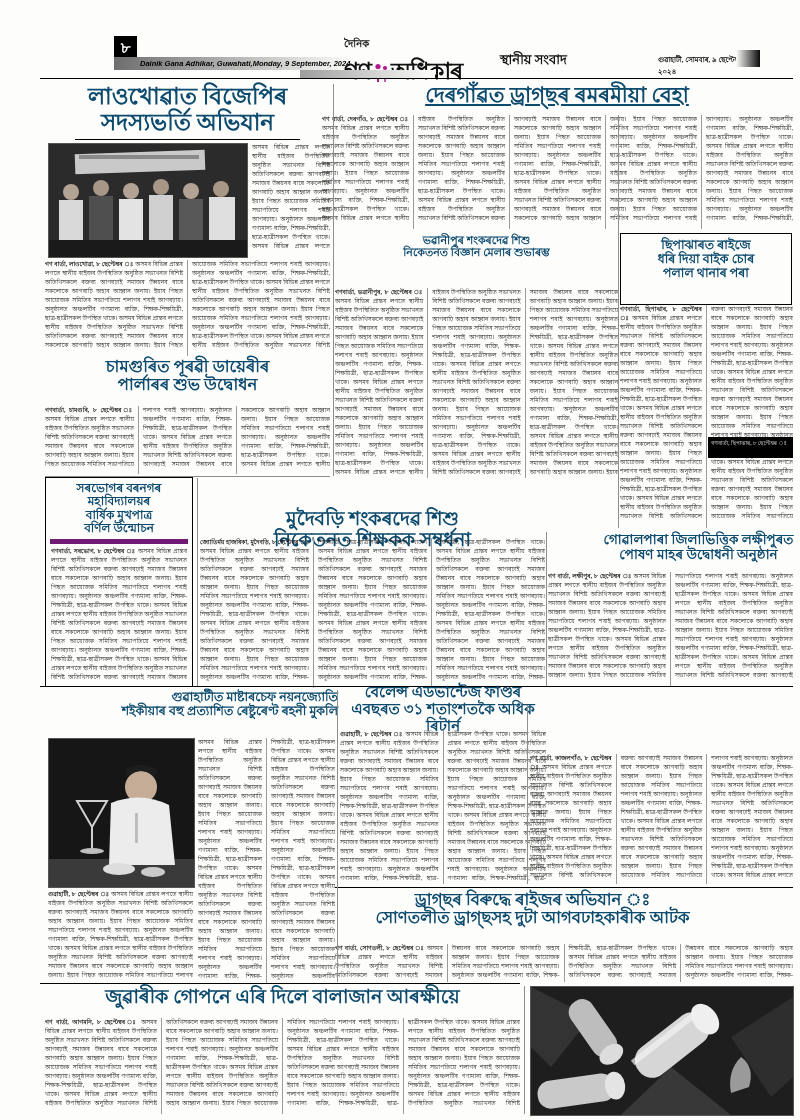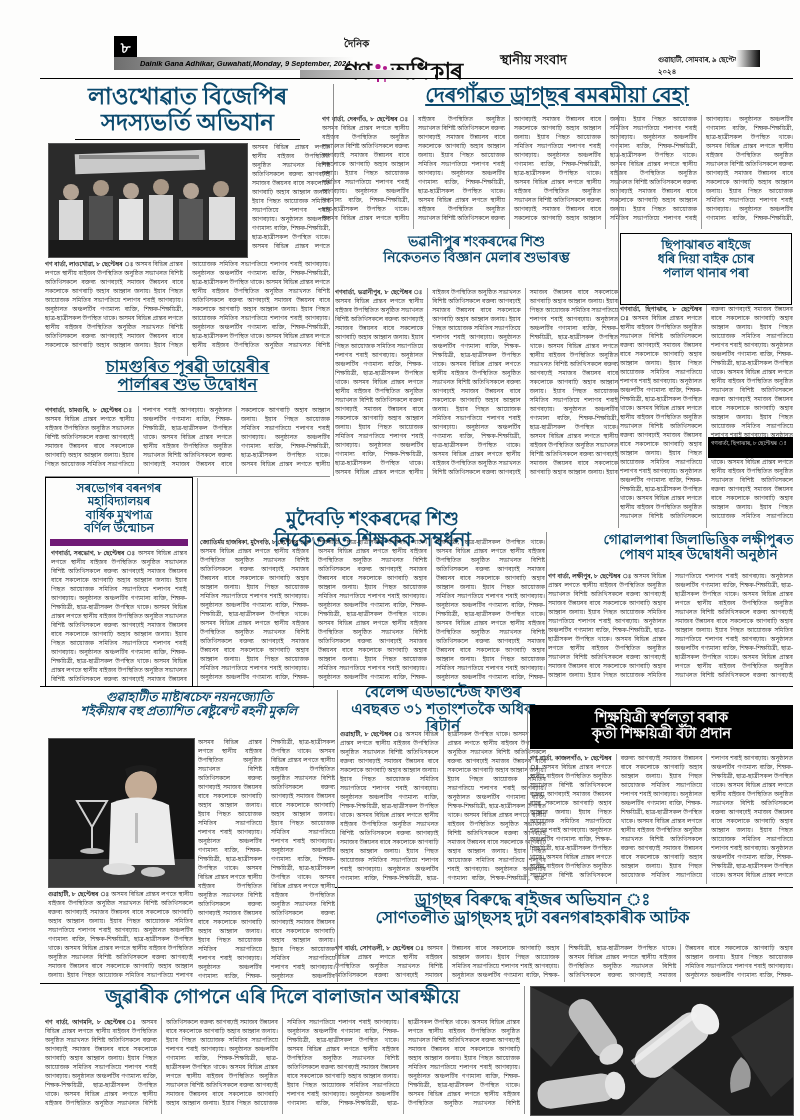--- a/index.html
+++ b/index.html
@@ -2,21 +2,21 @@
 <html><head>
 <meta charset="utf-8">
 <style>
   html,body{margin:0;padding:0;background:#e9e7e3;}
   #page{position:relative;width:800px;height:1120px;background:#fdfdfc;margin:0 auto;overflow:hidden;
         font-family:"Liberation Serif",serif;color:#111;}
   .abs{position:absolute;}
   
   .hl{font-weight:bold;text-align:center;white-space:pre-line;line-height:1.12;color:#0c4a6e;
       font-family:"Liberation Serif",serif;}
-  .hl-it{font-style:italic;}
+  .hl-it{text-align:right;}
   
   .body-txt{font-size:6px;line-height:1.5;text-align:justify;overflow:hidden;color:#222;
             column-gap:9px;column-rule:1px solid #9a9a9a;}
   .dateline{font-weight:bold;}
   .rule{background:#000;}
   .hairline{background:#8f8f8f;}
   
   .grad-l{background:linear-gradient(to right,#6e6e6e,#fdfdfc);}
   .grad-c{background:linear-gradient(to right,#9e9e9e,#fdfdfc);}
   .grad-r{background:linear-gradient(to right,#fdfdfc,#0a0a0a);}
@@ -96,36 +96,36 @@
 
   <div class="abs boxed hl" style="left:620px;top:233px;width:170px;height:66px;font-size:12.5px;padding-top:4px;">ছিপাঝাৰত ৰাইজে
 ধৰি দিয়া বাইক চোৰ
 পলাল থানাৰ পৰা</div>
   <div class="abs body-txt" style="left:620px;top:305px;width:173px;height:223px;column-count:2;">
     <b class="dateline">গণবাৰ্তা, ছিপাঝাৰ, ৮ ছেপ্টেম্বৰ ঃ</b>
     <span>অসমৰ বিভিন্ন প্ৰান্তৰ লগতে স্থানীয় ৰাইজৰ উপস্থিতিত অনুষ্ঠিত সভাখনত বিশিষ্ট অতিথিসকলে বক্তব্য আগবঢ়াই সমাজৰ উন্নয়নৰ বাবে সকলোকে আগবাঢ়ি অহাৰ আহ্বান জনায়। ইয়াৰ পিছত আয়োজক সমিতিৰ সভাপতিয়ে শলাগৰ শৰাই আগবঢ়ায়। অনুষ্ঠানত অঞ্চলটিৰ গণ্যমান্য ব্যক্তি, শিক্ষক-শিক্ষয়িত্ৰী, ছাত্ৰ-ছাত্ৰীসকল উপস্থিত থাকে। অসমৰ বিভিন্ন প্ৰান্তৰ লগতে স্থানীয় ৰাইজৰ উপস্থিতিত অনুষ্ঠিত সভাখনত বিশিষ্ট অতিথিসকলে বক্তব্য আগবঢ়াই সমাজৰ উন্নয়নৰ বাবে সকলোকে আগবাঢ়ি অহাৰ আহ্বান জনায়। ইয়াৰ পিছত আয়োজক সমিতিৰ সভাপতিয়ে শলাগৰ শৰাই আগবঢ়ায়। অনুষ্ঠানত অঞ্চলটিৰ গণ্যমান্য ব্যক্তি, শিক্ষক-শিক্ষয়িত্ৰী, ছাত্ৰ-ছাত্ৰীসকল উপস্থিত থাকে। অসমৰ বিভিন্ন প্ৰান্তৰ লগতে স্থানীয় ৰাইজৰ উপস্থিতিত অনুষ্ঠিত সভাখনত বিশিষ্ট অতিথিসকলে বক্তব্য আগবঢ়াই সমাজৰ উন্নয়নৰ বাবে সকলোকে আগবাঢ়ি অহাৰ আহ্বান জনায়। ইয়াৰ পিছত আয়োজক সমিতিৰ সভাপতিয়ে শলাগৰ শৰাই আগবঢ়ায়। অনুষ্ঠানত অঞ্চলটিৰ গণ্যমান্য ব্যক্তি, শিক্ষক-শিক্ষয়িত্ৰী, ছাত্ৰ-ছাত্ৰীসকল উপস্থিত থাকে। অসমৰ বিভিন্ন প্ৰান্তৰ লগতে স্থানীয় ৰাইজৰ উপস্থিতিত অনুষ্ঠিত সভাখনত বিশিষ্ট অতিথিসকলে বক্তব্য আগবঢ়াই সমাজৰ উন্নয়নৰ বাবে সকলোকে আগবাঢ়ি অহাৰ আহ্বান জনায়। ইয়াৰ পিছত আয়োজক সমিতিৰ সভাপতিয়ে শলাগৰ শৰাই আগবঢ়ায়। অনুষ্ঠানত অঞ্চলটিৰ গণ্যমান্য ব্যক্তি, শিক্ষক-শিক্ষয়িত্ৰী, ছাত্ৰ-ছাত্ৰীসকল উপস্থিত থাকে। অসমৰ বিভিন্ন প্ৰান্তৰ লগতে স্থানীয় ৰাইজৰ উপস্থিতিত অনুষ্ঠিত সভাখনত বিশিষ্ট অতিথিসকলে বক্তব্য আগবঢ়াই সমাজৰ উন্নয়নৰ বাবে সকলোকে আগবাঢ়ি অহাৰ আহ্বান জনায়। ইয়াৰ পিছত আয়োজক সমিতিৰ সভাপতিয়ে শলাগৰ শৰাই আগবঢ়ায়। অনুষ্ঠানত অঞ্চলটিৰ গণ্যমান্য ব্যক্তি, শিক্ষক-শিক্ষয়িত্ৰী, ছাত্ৰ-ছাত্ৰীসকল উপস্থিত থাকে। অসমৰ বিভিন্ন প্ৰান্তৰ লগতে স্থানীয় ৰাইজৰ উপস্থিতিত অনুষ্ঠিত সভাখনত বিশিষ্ট অতিথিসকলে বক্তব্য আগবঢ়াই সমাজৰ উন্নয়নৰ বাবে সকলোকে আগবাঢ়ি অহাৰ আহ্বান জনায়। ইয়াৰ পিছত আয়োজক সমিতিৰ সভাপতিয়ে শলাগৰ শৰাই আগবঢ়ায়। অনুষ্ঠানত অঞ্চলটিৰ গণ্যমান্য ব্যক্তি, শিক্ষক-শিক্ষয়িত্ৰী, ছাত্ৰ-ছাত্ৰীসকল উপস্থিত থাকে। অসমৰ বিভিন্ন প্ৰান্তৰ লগতে স্থানীয় ৰাইজৰ উপস্থিতিত অনুষ্ঠিত সভাখনত বিশিষ্ট অতিথিসকলে বক্তব্য আগবঢ়াই সমাজৰ উন্নয়নৰ বাবে সকলোকে আগবাঢ়ি অহাৰ আহ্বান জনায়। ইয়াৰ পিছত আয়োজক সমিতিৰ সভাপতিয়ে শলাগৰ শৰাই আগবঢ়ায়। অনুষ্ঠানত অঞ্চলটিৰ গণ্যমান্য ব্যক্তি, শিক্ষক-শিক্ষয়িত্ৰী, ছাত্ৰ-ছাত্ৰীসকল উপস্থিত থাকে।</span>
   </div>
   <div class="abs invstrip" style="left:708px;top:437px;width:85px;height:21px;box-sizing:border-box;"><span>গণবাৰ্তা, ছিপাঝাৰ, ৮ ছেপ্টেম্বৰ ঃ</span></div>
 
-  <div class="abs hl" style="left:335px;top:234px;width:283px;font-size:14px;">ভৱানীপুৰ শংকৰদেৱ শিশু
+  <div class="abs hl" style="left:335px;top:234px;width:283px;font-size:11px;">ভৱানীপুৰ শংকৰদেৱ শিশু
 নিকেতনত বিজ্ঞান মেলাৰ শুভাৰম্ভ</div>
   <div class="abs body-txt" style="left:335px;top:288px;width:283px;height:190px;column-count:3;">
     <b class="dateline">গণবাৰ্তা, ভৱানীপুৰ, ৮ ছেপ্টেম্বৰ ঃ</b>
     <span>অসমৰ বিভিন্ন প্ৰান্তৰ লগতে স্থানীয় ৰাইজৰ উপস্থিতিত অনুষ্ঠিত সভাখনত বিশিষ্ট অতিথিসকলে বক্তব্য আগবঢ়াই সমাজৰ উন্নয়নৰ বাবে সকলোকে আগবাঢ়ি অহাৰ আহ্বান জনায়। ইয়াৰ পিছত আয়োজক সমিতিৰ সভাপতিয়ে শলাগৰ শৰাই আগবঢ়ায়। অনুষ্ঠানত অঞ্চলটিৰ গণ্যমান্য ব্যক্তি, শিক্ষক-শিক্ষয়িত্ৰী, ছাত্ৰ-ছাত্ৰীসকল উপস্থিত থাকে। অসমৰ বিভিন্ন প্ৰান্তৰ লগতে স্থানীয় ৰাইজৰ উপস্থিতিত অনুষ্ঠিত সভাখনত বিশিষ্ট অতিথিসকলে বক্তব্য আগবঢ়াই সমাজৰ উন্নয়নৰ বাবে সকলোকে আগবাঢ়ি অহাৰ আহ্বান জনায়। ইয়াৰ পিছত আয়োজক সমিতিৰ সভাপতিয়ে শলাগৰ শৰাই আগবঢ়ায়। অনুষ্ঠানত অঞ্চলটিৰ গণ্যমান্য ব্যক্তি, শিক্ষক-শিক্ষয়িত্ৰী, ছাত্ৰ-ছাত্ৰীসকল উপস্থিত থাকে। অসমৰ বিভিন্ন প্ৰান্তৰ লগতে স্থানীয় ৰাইজৰ উপস্থিতিত অনুষ্ঠিত সভাখনত বিশিষ্ট অতিথিসকলে বক্তব্য আগবঢ়াই সমাজৰ উন্নয়নৰ বাবে সকলোকে আগবাঢ়ি অহাৰ আহ্বান জনায়। ইয়াৰ পিছত আয়োজক সমিতিৰ সভাপতিয়ে শলাগৰ শৰাই আগবঢ়ায়। অনুষ্ঠানত অঞ্চলটিৰ গণ্যমান্য ব্যক্তি, শিক্ষক-শিক্ষয়িত্ৰী, ছাত্ৰ-ছাত্ৰীসকল উপস্থিত থাকে। অসমৰ বিভিন্ন প্ৰান্তৰ লগতে স্থানীয় ৰাইজৰ উপস্থিতিত অনুষ্ঠিত সভাখনত বিশিষ্ট অতিথিসকলে বক্তব্য আগবঢ়াই সমাজৰ উন্নয়নৰ বাবে সকলোকে আগবাঢ়ি অহাৰ আহ্বান জনায়। ইয়াৰ পিছত আয়োজক সমিতিৰ সভাপতিয়ে শলাগৰ শৰাই আগবঢ়ায়। অনুষ্ঠানত অঞ্চলটিৰ গণ্যমান্য ব্যক্তি, শিক্ষক-শিক্ষয়িত্ৰী, ছাত্ৰ-ছাত্ৰীসকল উপস্থিত থাকে। অসমৰ বিভিন্ন প্ৰান্তৰ লগতে স্থানীয় ৰাইজৰ উপস্থিতিত অনুষ্ঠিত সভাখনত বিশিষ্ট অতিথিসকলে বক্তব্য আগবঢ়াই সমাজৰ উন্নয়নৰ বাবে সকলোকে আগবাঢ়ি অহাৰ আহ্বান জনায়। ইয়াৰ পিছত আয়োজক সমিতিৰ সভাপতিয়ে শলাগৰ শৰাই আগবঢ়ায়। অনুষ্ঠানত অঞ্চলটিৰ গণ্যমান্য ব্যক্তি, শিক্ষক-শিক্ষয়িত্ৰী, ছাত্ৰ-ছাত্ৰীসকল উপস্থিত থাকে। অসমৰ বিভিন্ন প্ৰান্তৰ লগতে স্থানীয় ৰাইজৰ উপস্থিতিত অনুষ্ঠিত সভাখনত বিশিষ্ট অতিথিসকলে বক্তব্য আগবঢ়াই সমাজৰ উন্নয়নৰ বাবে সকলোকে আগবাঢ়ি অহাৰ আহ্বান জনায়। ইয়াৰ পিছত আয়োজক সমিতিৰ সভাপতিয়ে শলাগৰ শৰাই আগবঢ়ায়। অনুষ্ঠানত অঞ্চলটিৰ গণ্যমান্য ব্যক্তি, শিক্ষক-শিক্ষয়িত্ৰী, ছাত্ৰ-ছাত্ৰীসকল উপস্থিত থাকে। অসমৰ বিভিন্ন প্ৰান্তৰ লগতে স্থানীয় ৰাইজৰ উপস্থিতিত অনুষ্ঠিত সভাখনত বিশিষ্ট অতিথিসকলে বক্তব্য আগবঢ়াই সমাজৰ উন্নয়নৰ বাবে সকলোকে আগবাঢ়ি অহাৰ আহ্বান জনায়। ইয়াৰ পিছত আয়োজক সমিতিৰ সভাপতিয়ে শলাগৰ শৰাই আগবঢ়ায়। অনুষ্ঠানত অঞ্চলটিৰ গণ্যমান্য ব্যক্তি, শিক্ষক-শিক্ষয়িত্ৰী, ছাত্ৰ-ছাত্ৰীসকল উপস্থিত থাকে।</span>
   </div>
 
-  <div class="abs hl" style="left:45px;top:358px;width:285px;font-size:16.5px;text-decoration:underline;">চামগুৰিত পূৰৱী ডায়েৰীৰ
+  <div class="abs hl" style="left:45px;top:358px;width:285px;font-size:16.5px;">চামগুৰিত পূৰৱী ডায়েৰীৰ
 পাৰ্লাৰৰ শুভ উদ্বোধন</div>
   <div class="abs body-txt" style="left:45px;top:406px;width:285px;height:68px;column-count:3;">
     <b class="dateline">গণবাৰ্তা, চামগুৰি, ৮ ছেপ্টেম্বৰ ঃ</b>
     <span>অসমৰ বিভিন্ন প্ৰান্তৰ লগতে স্থানীয় ৰাইজৰ উপস্থিতিত অনুষ্ঠিত সভাখনত বিশিষ্ট অতিথিসকলে বক্তব্য আগবঢ়াই সমাজৰ উন্নয়নৰ বাবে সকলোকে আগবাঢ়ি অহাৰ আহ্বান জনায়। ইয়াৰ পিছত আয়োজক সমিতিৰ সভাপতিয়ে শলাগৰ শৰাই আগবঢ়ায়। অনুষ্ঠানত অঞ্চলটিৰ গণ্যমান্য ব্যক্তি, শিক্ষক-শিক্ষয়িত্ৰী, ছাত্ৰ-ছাত্ৰীসকল উপস্থিত থাকে। অসমৰ বিভিন্ন প্ৰান্তৰ লগতে স্থানীয় ৰাইজৰ উপস্থিতিত অনুষ্ঠিত সভাখনত বিশিষ্ট অতিথিসকলে বক্তব্য আগবঢ়াই সমাজৰ উন্নয়নৰ বাবে সকলোকে আগবাঢ়ি অহাৰ আহ্বান জনায়। ইয়াৰ পিছত আয়োজক সমিতিৰ সভাপতিয়ে শলাগৰ শৰাই আগবঢ়ায়। অনুষ্ঠানত অঞ্চলটিৰ গণ্যমান্য ব্যক্তি, শিক্ষক-শিক্ষয়িত্ৰী, ছাত্ৰ-ছাত্ৰীসকল উপস্থিত থাকে। অসমৰ বিভিন্ন প্ৰান্তৰ লগতে স্থানীয় ৰাইজৰ উপস্থিতিত অনুষ্ঠিত সভাখনত বিশিষ্ট অতিথিসকলে বক্তব্য আগবঢ়াই সমাজৰ উন্নয়নৰ বাবে সকলোকে আগবাঢ়ি অহাৰ আহ্বান জনায়। ইয়াৰ পিছত আয়োজক সমিতিৰ সভাপতিয়ে শলাগৰ শৰাই আগবঢ়ায়। অনুষ্ঠানত অঞ্চলটিৰ গণ্যমান্য ব্যক্তি, শিক্ষক-শিক্ষয়িত্ৰী, ছাত্ৰ-ছাত্ৰীসকল উপস্থিত থাকে। অসমৰ বিভিন্ন প্ৰান্তৰ লগতে স্থানীয় ৰাইজৰ উপস্থিতিত অনুষ্ঠিত সভাখনত বিশিষ্ট অতিথিসকলে বক্তব্য আগবঢ়াই সমাজৰ উন্নয়নৰ বাবে সকলোকে আগবাঢ়ি অহাৰ আহ্বান জনায়। ইয়াৰ পিছত আয়োজক সমিতিৰ সভাপতিয়ে শলাগৰ শৰাই আগবঢ়ায়। অনুষ্ঠানত অঞ্চলটিৰ গণ্যমান্য ব্যক্তি, শিক্ষক-শিক্ষয়িত্ৰী, ছাত্ৰ-ছাত্ৰীসকল উপস্থিত থাকে। অসমৰ বিভিন্ন প্ৰান্তৰ লগতে স্থানীয় ৰাইজৰ উপস্থিতিত অনুষ্ঠিত সভাখনত বিশিষ্ট অতিথিসকলে বক্তব্য আগবঢ়াই সমাজৰ উন্নয়নৰ বাবে সকলোকে আগবাঢ়ি অহাৰ আহ্বান জনায়। ইয়াৰ পিছত আয়োজক সমিতিৰ সভাপতিয়ে শলাগৰ শৰাই আগবঢ়ায়। অনুষ্ঠানত অঞ্চলটিৰ গণ্যমান্য ব্যক্তি, শিক্ষক-শিক্ষয়িত্ৰী, ছাত্ৰ-ছাত্ৰীসকল উপস্থিত থাকে। অসমৰ বিভিন্ন প্ৰান্তৰ লগতে স্থানীয় ৰাইজৰ উপস্থিতিত অনুষ্ঠিত সভাখনত বিশিষ্ট অতিথিসকলে বক্তব্য আগবঢ়াই সমাজৰ উন্নয়নৰ বাবে সকলোকে আগবাঢ়ি অহাৰ আহ্বান জনায়। ইয়াৰ পিছত আয়োজক সমিতিৰ সভাপতিয়ে শলাগৰ শৰাই আগবঢ়ায়। অনুষ্ঠানত অঞ্চলটিৰ গণ্যমান্য ব্যক্তি, শিক্ষক-শিক্ষয়িত্ৰী, ছাত্ৰ-ছাত্ৰীসকল উপস্থিত থাকে। অসমৰ বিভিন্ন প্ৰান্তৰ লগতে স্থানীয় ৰাইজৰ উপস্থিতিত অনুষ্ঠিত সভাখনত বিশিষ্ট অতিথিসকলে বক্তব্য আগবঢ়াই সমাজৰ উন্নয়নৰ বাবে সকলোকে আগবাঢ়ি অহাৰ আহ্বান জনায়। ইয়াৰ পিছত আয়োজক সমিতিৰ সভাপতিয়ে শলাগৰ শৰাই আগবঢ়ায়। অনুষ্ঠানত অঞ্চলটিৰ গণ্যমান্য ব্যক্তি, শিক্ষক-শিক্ষয়িত্ৰী, ছাত্ৰ-ছাত্ৰীসকল উপস্থিত থাকে।</span>
   </div>
 
   <div class="abs boxed" style="left:45px;top:477px;width:148px;height:210px;box-sizing:border-box;">
-    <div class="hl" style="font-size:12px;padding:4px 2px 3px;border-bottom:7px solid #701a75;margin:0 4px;">সৰভোগৰ বৰনগৰ
+    <div class="hl" style="font-size:12px;padding:4px 2px 3px;border-bottom:5px solid #701a75;margin:0 4px;">সৰভোগৰ বৰনগৰ
 মহাবিদ্যালয়ৰ
 বাৰ্ষিক মুখপাত্ৰ
 বৰ্ণিল উন্মোচন</div>
     <div class="body-txt" style="height:138px;column-count:1;margin:3px 5px 0;">
       <b class="dateline">গণবাৰ্তা, সৰভোগ, ৮ ছেপ্টেম্বৰ ঃ</b>
       <span>অসমৰ বিভিন্ন প্ৰান্তৰ লগতে স্থানীয় ৰাইজৰ উপস্থিতিত অনুষ্ঠিত সভাখনত বিশিষ্ট অতিথিসকলে বক্তব্য আগবঢ়াই সমাজৰ উন্নয়নৰ বাবে সকলোকে আগবাঢ়ি অহাৰ আহ্বান জনায়। ইয়াৰ পিছত আয়োজক সমিতিৰ সভাপতিয়ে শলাগৰ শৰাই আগবঢ়ায়। অনুষ্ঠানত অঞ্চলটিৰ গণ্যমান্য ব্যক্তি, শিক্ষক-শিক্ষয়িত্ৰী, ছাত্ৰ-ছাত্ৰীসকল উপস্থিত থাকে। অসমৰ বিভিন্ন প্ৰান্তৰ লগতে স্থানীয় ৰাইজৰ উপস্থিতিত অনুষ্ঠিত সভাখনত বিশিষ্ট অতিথিসকলে বক্তব্য আগবঢ়াই সমাজৰ উন্নয়নৰ বাবে সকলোকে আগবাঢ়ি অহাৰ আহ্বান জনায়। ইয়াৰ পিছত আয়োজক সমিতিৰ সভাপতিয়ে শলাগৰ শৰাই আগবঢ়ায়। অনুষ্ঠানত অঞ্চলটিৰ গণ্যমান্য ব্যক্তি, শিক্ষক-শিক্ষয়িত্ৰী, ছাত্ৰ-ছাত্ৰীসকল উপস্থিত থাকে। অসমৰ বিভিন্ন প্ৰান্তৰ লগতে স্থানীয় ৰাইজৰ উপস্থিতিত অনুষ্ঠিত সভাখনত বিশিষ্ট অতিথিসকলে বক্তব্য আগবঢ়াই সমাজৰ উন্নয়নৰ বাবে সকলোকে আগবাঢ়ি অহাৰ আহ্বান জনায়। ইয়াৰ পিছত আয়োজক সমিতিৰ সভাপতিয়ে শলাগৰ শৰাই আগবঢ়ায়। অনুষ্ঠানত অঞ্চলটিৰ গণ্যমান্য ব্যক্তি, শিক্ষক-শিক্ষয়িত্ৰী, ছাত্ৰ-ছাত্ৰীসকল উপস্থিত থাকে। অসমৰ বিভিন্ন প্ৰান্তৰ লগতে স্থানীয় ৰাইজৰ উপস্থিতিত অনুষ্ঠিত সভাখনত বিশিষ্ট অতিথিসকলে বক্তব্য আগবঢ়াই সমাজৰ উন্নয়নৰ বাবে সকলোকে আগবাঢ়ি অহাৰ আহ্বান জনায়। ইয়াৰ পিছত আয়োজক সমিতিৰ সভাপতিয়ে শলাগৰ শৰাই আগবঢ়ায়। অনুষ্ঠানত অঞ্চলটিৰ গণ্যমান্য ব্যক্তি, শিক্ষক-শিক্ষয়িত্ৰী, ছাত্ৰ-ছাত্ৰীসকল উপস্থিত থাকে। অসমৰ বিভিন্ন প্ৰান্তৰ লগতে স্থানীয় ৰাইজৰ উপস্থিতিত অনুষ্ঠিত সভাখনত বিশিষ্ট অতিথিসকলে বক্তব্য আগবঢ়াই সমাজৰ উন্নয়নৰ বাবে সকলোকে আগবাঢ়ি অহাৰ আহ্বান জনায়। ইয়াৰ পিছত আয়োজক সমিতিৰ সভাপতিয়ে শলাগৰ শৰাই আগবঢ়ায়। অনুষ্ঠানত অঞ্চলটিৰ গণ্যমান্য ব্যক্তি, শিক্ষক-শিক্ষয়িত্ৰী, ছাত্ৰ-ছাত্ৰীসকল উপস্থিত থাকে। অসমৰ বিভিন্ন প্ৰান্তৰ লগতে স্থানীয় ৰাইজৰ উপস্থিতিত অনুষ্ঠিত সভাখনত বিশিষ্ট অতিথিসকলে বক্তব্য আগবঢ়াই সমাজৰ উন্নয়নৰ বাবে সকলোকে আগবাঢ়ি অহাৰ আহ্বান জনায়। ইয়াৰ পিছত আয়োজক সমিতিৰ সভাপতিয়ে শলাগৰ শৰাই আগবঢ়ায়। অনুষ্ঠানত অঞ্চলটিৰ গণ্যমান্য ব্যক্তি, শিক্ষক-শিক্ষয়িত্ৰী, ছাত্ৰ-ছাত্ৰীসকল উপস্থিত থাকে। অসমৰ বিভিন্ন প্ৰান্তৰ লগতে স্থানীয় ৰাইজৰ উপস্থিতিত অনুষ্ঠিত সভাখনত বিশিষ্ট অতিথিসকলে বক্তব্য আগবঢ়াই সমাজৰ উন্নয়নৰ বাবে সকলোকে আগবাঢ়ি অহাৰ আহ্বান জনায়। ইয়াৰ পিছত আয়োজক সমিতিৰ সভাপতিয়ে শলাগৰ শৰাই আগবঢ়ায়। অনুষ্ঠানত অঞ্চলটিৰ গণ্যমান্য ব্যক্তি, শিক্ষক-শিক্ষয়িত্ৰী, ছাত্ৰ-ছাত্ৰীসকল উপস্থিত থাকে।</span>
     </div>
   </div>
 
   <div class="abs hl" style="left:200px;top:480px;width:345px;font-size:19px;margin-top:28px;">মুদৈবড়ি শংকৰদেৱ শিশু
@@ -169,30 +169,28 @@
     <span>অসমৰ বিভিন্ন প্ৰান্তৰ লগতে স্থানীয় ৰাইজৰ উপস্থিতিত অনুষ্ঠিত সভাখনত বিশিষ্ট অতিথিসকলে বক্তব্য আগবঢ়াই সমাজৰ উন্নয়নৰ বাবে সকলোকে আগবাঢ়ি অহাৰ আহ্বান জনায়। ইয়াৰ পিছত আয়োজক সমিতিৰ সভাপতিয়ে শলাগৰ শৰাই আগবঢ়ায়। অনুষ্ঠানত অঞ্চলটিৰ গণ্যমান্য ব্যক্তি, শিক্ষক-শিক্ষয়িত্ৰী, ছাত্ৰ-ছাত্ৰীসকল উপস্থিত থাকে। অসমৰ বিভিন্ন প্ৰান্তৰ লগতে স্থানীয় ৰাইজৰ উপস্থিতিত অনুষ্ঠিত সভাখনত বিশিষ্ট অতিথিসকলে বক্তব্য আগবঢ়াই সমাজৰ উন্নয়নৰ বাবে সকলোকে আগবাঢ়ি অহাৰ আহ্বান জনায়। ইয়াৰ পিছত আয়োজক সমিতিৰ সভাপতিয়ে শলাগৰ শৰাই আগবঢ়ায়। অনুষ্ঠানত অঞ্চলটিৰ গণ্যমান্য ব্যক্তি, শিক্ষক-শিক্ষয়িত্ৰী, ছাত্ৰ-ছাত্ৰীসকল উপস্থিত থাকে। অসমৰ বিভিন্ন প্ৰান্তৰ লগতে স্থানীয় ৰাইজৰ উপস্থিতিত অনুষ্ঠিত সভাখনত বিশিষ্ট অতিথিসকলে বক্তব্য আগবঢ়াই সমাজৰ উন্নয়নৰ বাবে সকলোকে আগবাঢ়ি অহাৰ আহ্বান জনায়। ইয়াৰ পিছত আয়োজক সমিতিৰ সভাপতিয়ে শলাগৰ শৰাই আগবঢ়ায়। অনুষ্ঠানত অঞ্চলটিৰ গণ্যমান্য ব্যক্তি, শিক্ষক-শিক্ষয়িত্ৰী, ছাত্ৰ-ছাত্ৰীসকল উপস্থিত থাকে। অসমৰ বিভিন্ন প্ৰান্তৰ লগতে স্থানীয় ৰাইজৰ উপস্থিতিত অনুষ্ঠিত সভাখনত বিশিষ্ট অতিথিসকলে বক্তব্য আগবঢ়াই সমাজৰ উন্নয়নৰ বাবে সকলোকে আগবাঢ়ি অহাৰ আহ্বান জনায়। ইয়াৰ পিছত আয়োজক সমিতিৰ সভাপতিয়ে শলাগৰ শৰাই আগবঢ়ায়। অনুষ্ঠানত অঞ্চলটিৰ গণ্যমান্য ব্যক্তি, শিক্ষক-শিক্ষয়িত্ৰী, ছাত্ৰ-ছাত্ৰীসকল উপস্থিত থাকে। অসমৰ বিভিন্ন প্ৰান্তৰ লগতে স্থানীয় ৰাইজৰ উপস্থিতিত অনুষ্ঠিত সভাখনত বিশিষ্ট অতিথিসকলে বক্তব্য আগবঢ়াই সমাজৰ উন্নয়নৰ বাবে সকলোকে আগবাঢ়ি অহাৰ আহ্বান জনায়। ইয়াৰ পিছত আয়োজক সমিতিৰ সভাপতিয়ে শলাগৰ শৰাই আগবঢ়ায়। অনুষ্ঠানত অঞ্চলটিৰ গণ্যমান্য ব্যক্তি, শিক্ষক-শিক্ষয়িত্ৰী, ছাত্ৰ-ছাত্ৰীসকল উপস্থিত থাকে। অসমৰ বিভিন্ন প্ৰান্তৰ লগতে স্থানীয় ৰাইজৰ উপস্থিতিত অনুষ্ঠিত সভাখনত বিশিষ্ট অতিথিসকলে বক্তব্য আগবঢ়াই সমাজৰ উন্নয়নৰ বাবে সকলোকে আগবাঢ়ি অহাৰ আহ্বান জনায়। ইয়াৰ পিছত আয়োজক সমিতিৰ সভাপতিয়ে শলাগৰ শৰাই আগবঢ়ায়। অনুষ্ঠানত অঞ্চলটিৰ গণ্যমান্য ব্যক্তি, শিক্ষক-শিক্ষয়িত্ৰী, ছাত্ৰ-ছাত্ৰীসকল উপস্থিত থাকে। অসমৰ বিভিন্ন প্ৰান্তৰ লগতে স্থানীয় ৰাইজৰ উপস্থিতিত অনুষ্ঠিত সভাখনত বিশিষ্ট অতিথিসকলে বক্তব্য আগবঢ়াই সমাজৰ উন্নয়নৰ বাবে সকলোকে আগবাঢ়ি অহাৰ আহ্বান জনায়। ইয়াৰ পিছত আয়োজক সমিতিৰ সভাপতিয়ে শলাগৰ শৰাই আগবঢ়ায়। অনুষ্ঠানত অঞ্চলটিৰ গণ্যমান্য ব্যক্তি, শিক্ষক-শিক্ষয়িত্ৰী, ছাত্ৰ-ছাত্ৰীসকল উপস্থিত থাকে।</span>
   </div>
 
   <div class="abs hl" style="left:340px;top:684px;width:206px;font-size:15px;">বেলেন্স এডভান্টেজ ফাণ্ডৰ
 এবছৰত ৩১ শতাংশতকৈ অধিক ৰিটাৰ্ন</div>
   <div class="abs body-txt" style="left:340px;top:730px;width:206px;height:154px;column-count:2;">
     <b class="dateline">গুৱাহাটী, ৮ ছেপ্টেম্বৰ ঃ</b>
     <span>অসমৰ বিভিন্ন প্ৰান্তৰ লগতে স্থানীয় ৰাইজৰ উপস্থিতিত অনুষ্ঠিত সভাখনত বিশিষ্ট অতিথিসকলে বক্তব্য আগবঢ়াই সমাজৰ উন্নয়নৰ বাবে সকলোকে আগবাঢ়ি অহাৰ আহ্বান জনায়। ইয়াৰ পিছত আয়োজক সমিতিৰ সভাপতিয়ে শলাগৰ শৰাই আগবঢ়ায়। অনুষ্ঠানত অঞ্চলটিৰ গণ্যমান্য ব্যক্তি, শিক্ষক-শিক্ষয়িত্ৰী, ছাত্ৰ-ছাত্ৰীসকল উপস্থিত থাকে। অসমৰ বিভিন্ন প্ৰান্তৰ লগতে স্থানীয় ৰাইজৰ উপস্থিতিত অনুষ্ঠিত সভাখনত বিশিষ্ট অতিথিসকলে বক্তব্য আগবঢ়াই সমাজৰ উন্নয়নৰ বাবে সকলোকে আগবাঢ়ি অহাৰ আহ্বান জনায়। ইয়াৰ পিছত আয়োজক সমিতিৰ সভাপতিয়ে শলাগৰ শৰাই আগবঢ়ায়। অনুষ্ঠানত অঞ্চলটিৰ গণ্যমান্য ব্যক্তি, শিক্ষক-শিক্ষয়িত্ৰী, ছাত্ৰ-ছাত্ৰীসকল উপস্থিত থাকে। অসমৰ বিভিন্ন প্ৰান্তৰ লগতে স্থানীয় ৰাইজৰ উপস্থিতিত অনুষ্ঠিত সভাখনত বিশিষ্ট অতিথিসকলে বক্তব্য আগবঢ়াই সমাজৰ উন্নয়নৰ বাবে সকলোকে আগবাঢ়ি অহাৰ আহ্বান জনায়। ইয়াৰ পিছত আয়োজক সমিতিৰ সভাপতিয়ে শলাগৰ শৰাই আগবঢ়ায়। অনুষ্ঠানত অঞ্চলটিৰ গণ্যমান্য ব্যক্তি, শিক্ষক-শিক্ষয়িত্ৰী, ছাত্ৰ-ছাত্ৰীসকল উপস্থিত থাকে। অসমৰ বিভিন্ন প্ৰান্তৰ লগতে স্থানীয় ৰাইজৰ উপস্থিতিত অনুষ্ঠিত সভাখনত বিশিষ্ট অতিথিসকলে বক্তব্য আগবঢ়াই সমাজৰ উন্নয়নৰ বাবে সকলোকে আগবাঢ়ি অহাৰ আহ্বান জনায়। ইয়াৰ পিছত আয়োজক সমিতিৰ সভাপতিয়ে শলাগৰ শৰাই আগবঢ়ায়। অনুষ্ঠানত অঞ্চলটিৰ গণ্যমান্য ব্যক্তি, শিক্ষক-শিক্ষয়িত্ৰী, ছাত্ৰ-ছাত্ৰীসকল উপস্থিত থাকে। অসমৰ বিভিন্ন প্ৰান্তৰ লগতে স্থানীয় ৰাইজৰ উপস্থিতিত অনুষ্ঠিত সভাখনত বিশিষ্ট অতিথিসকলে বক্তব্য আগবঢ়াই সমাজৰ উন্নয়নৰ বাবে সকলোকে আগবাঢ়ি অহাৰ আহ্বান জনায়। ইয়াৰ পিছত আয়োজক সমিতিৰ সভাপতিয়ে শলাগৰ শৰাই আগবঢ়ায়। অনুষ্ঠানত অঞ্চলটিৰ গণ্যমান্য ব্যক্তি, শিক্ষক-শিক্ষয়িত্ৰী, ছাত্ৰ-ছাত্ৰীসকল উপস্থিত থাকে। অসমৰ বিভিন্ন প্ৰান্তৰ লগতে স্থানীয় ৰাইজৰ উপস্থিতিত অনুষ্ঠিত সভাখনত বিশিষ্ট অতিথিসকলে বক্তব্য আগবঢ়াই সমাজৰ উন্নয়নৰ বাবে সকলোকে আগবাঢ়ি অহাৰ আহ্বান জনায়। ইয়াৰ পিছত আয়োজক সমিতিৰ সভাপতিয়ে শলাগৰ শৰাই আগবঢ়ায়। অনুষ্ঠানত অঞ্চলটিৰ গণ্যমান্য ব্যক্তি, শিক্ষক-শিক্ষয়িত্ৰী, ছাত্ৰ-ছাত্ৰীসকল উপস্থিত থাকে। অসমৰ বিভিন্ন প্ৰান্তৰ লগতে স্থানীয় ৰাইজৰ উপস্থিতিত অনুষ্ঠিত সভাখনত বিশিষ্ট অতিথিসকলে বক্তব্য আগবঢ়াই সমাজৰ উন্নয়নৰ বাবে সকলোকে আগবাঢ়ি অহাৰ আহ্বান জনায়। ইয়াৰ পিছত আয়োজক সমিতিৰ সভাপতিয়ে শলাগৰ শৰাই আগবঢ়ায়। অনুষ্ঠানত অঞ্চলটিৰ গণ্যমান্য ব্যক্তি, শিক্ষক-শিক্ষয়িত্ৰী, ছাত্ৰ-ছাত্ৰীসকল উপস্থিত থাকে।</span>
   </div>
 
-  <div class="abs invbox hl" style="left:530px;top:705px;width:263px;height:44px;font-size:14.5px;padding-top:4px;box-sizing:border-box;">শিক্ষয়িত্ৰী স্বৰ্ণলতা বৰাক
-কৃতী শিক্ষয়িত্ৰী বঁটা প্ৰদান</div>
   <div class="abs body-txt" style="left:530px;top:754px;width:263px;height:130px;column-count:3;">
     <b class="dateline">গণ বাৰ্তা, কাজলগাঁও, ৮ ছেপ্টেম্বৰ ঃ</b>
     <span>অসমৰ বিভিন্ন প্ৰান্তৰ লগতে স্থানীয় ৰাইজৰ উপস্থিতিত অনুষ্ঠিত সভাখনত বিশিষ্ট অতিথিসকলে বক্তব্য আগবঢ়াই সমাজৰ উন্নয়নৰ বাবে সকলোকে আগবাঢ়ি অহাৰ আহ্বান জনায়। ইয়াৰ পিছত আয়োজক সমিতিৰ সভাপতিয়ে শলাগৰ শৰাই আগবঢ়ায়। অনুষ্ঠানত অঞ্চলটিৰ গণ্যমান্য ব্যক্তি, শিক্ষক-শিক্ষয়িত্ৰী, ছাত্ৰ-ছাত্ৰীসকল উপস্থিত থাকে। অসমৰ বিভিন্ন প্ৰান্তৰ লগতে স্থানীয় ৰাইজৰ উপস্থিতিত অনুষ্ঠিত সভাখনত বিশিষ্ট অতিথিসকলে বক্তব্য আগবঢ়াই সমাজৰ উন্নয়নৰ বাবে সকলোকে আগবাঢ়ি অহাৰ আহ্বান জনায়। ইয়াৰ পিছত আয়োজক সমিতিৰ সভাপতিয়ে শলাগৰ শৰাই আগবঢ়ায়। অনুষ্ঠানত অঞ্চলটিৰ গণ্যমান্য ব্যক্তি, শিক্ষক-শিক্ষয়িত্ৰী, ছাত্ৰ-ছাত্ৰীসকল উপস্থিত থাকে। অসমৰ বিভিন্ন প্ৰান্তৰ লগতে স্থানীয় ৰাইজৰ উপস্থিতিত অনুষ্ঠিত সভাখনত বিশিষ্ট অতিথিসকলে বক্তব্য আগবঢ়াই সমাজৰ উন্নয়নৰ বাবে সকলোকে আগবাঢ়ি অহাৰ আহ্বান জনায়। ইয়াৰ পিছত আয়োজক সমিতিৰ সভাপতিয়ে শলাগৰ শৰাই আগবঢ়ায়। অনুষ্ঠানত অঞ্চলটিৰ গণ্যমান্য ব্যক্তি, শিক্ষক-শিক্ষয়িত্ৰী, ছাত্ৰ-ছাত্ৰীসকল উপস্থিত থাকে। অসমৰ বিভিন্ন প্ৰান্তৰ লগতে স্থানীয় ৰাইজৰ উপস্থিতিত অনুষ্ঠিত সভাখনত বিশিষ্ট অতিথিসকলে বক্তব্য আগবঢ়াই সমাজৰ উন্নয়নৰ বাবে সকলোকে আগবাঢ়ি অহাৰ আহ্বান জনায়। ইয়াৰ পিছত আয়োজক সমিতিৰ সভাপতিয়ে শলাগৰ শৰাই আগবঢ়ায়। অনুষ্ঠানত অঞ্চলটিৰ গণ্যমান্য ব্যক্তি, শিক্ষক-শিক্ষয়িত্ৰী, ছাত্ৰ-ছাত্ৰীসকল উপস্থিত থাকে। অসমৰ বিভিন্ন প্ৰান্তৰ লগতে স্থানীয় ৰাইজৰ উপস্থিতিত অনুষ্ঠিত সভাখনত বিশিষ্ট অতিথিসকলে বক্তব্য আগবঢ়াই সমাজৰ উন্নয়নৰ বাবে সকলোকে আগবাঢ়ি অহাৰ আহ্বান জনায়। ইয়াৰ পিছত আয়োজক সমিতিৰ সভাপতিয়ে শলাগৰ শৰাই আগবঢ়ায়। অনুষ্ঠানত অঞ্চলটিৰ গণ্যমান্য ব্যক্তি, শিক্ষক-শিক্ষয়িত্ৰী, ছাত্ৰ-ছাত্ৰীসকল উপস্থিত থাকে। অসমৰ বিভিন্ন প্ৰান্তৰ লগতে স্থানীয় ৰাইজৰ উপস্থিতিত অনুষ্ঠিত সভাখনত বিশিষ্ট অতিথিসকলে বক্তব্য আগবঢ়াই সমাজৰ উন্নয়নৰ বাবে সকলোকে আগবাঢ়ি অহাৰ আহ্বান জনায়। ইয়াৰ পিছত আয়োজক সমিতিৰ সভাপতিয়ে শলাগৰ শৰাই আগবঢ়ায়। অনুষ্ঠানত অঞ্চলটিৰ গণ্যমান্য ব্যক্তি, শিক্ষক-শিক্ষয়িত্ৰী, ছাত্ৰ-ছাত্ৰীসকল উপস্থিত থাকে। অসমৰ বিভিন্ন প্ৰান্তৰ লগতে স্থানীয় ৰাইজৰ উপস্থিতিত অনুষ্ঠিত সভাখনত বিশিষ্ট অতিথিসকলে বক্তব্য আগবঢ়াই সমাজৰ উন্নয়নৰ বাবে সকলোকে আগবাঢ়ি অহাৰ আহ্বান জনায়। ইয়াৰ পিছত আয়োজক সমিতিৰ সভাপতিয়ে শলাগৰ শৰাই আগবঢ়ায়। অনুষ্ঠানত অঞ্চলটিৰ গণ্যমান্য ব্যক্তি, শিক্ষক-শিক্ষয়িত্ৰী, ছাত্ৰ-ছাত্ৰীসকল উপস্থিত থাকে।</span>
   </div>
 
   <div class="abs rule" style="left:335px;top:887px;width:458px;height:1px;"></div>
   <div class="abs hl" style="left:335px;top:891px;width:395px;font-size:16.5px;">ড্ৰাগ্ছৰ বিৰুদ্ধে ৰাইজৰ অভিযান ঃ
-সোণতলীত ড্ৰাগ্ছসহ দুটা বৰনগৰাহকাৰীক আটক</div>
+সোণতলীত ড্ৰাগ্ছসহ দুটা আগবঢাহকাৰীক আটক</div>
   <div class="abs body-txt" style="left:335px;top:944px;width:458px;height:38px;column-count:4;">
     <b class="dateline">গণ বাৰ্তা, সোণতলী, ৮ ছেপ্টেম্বৰ ঃ</b>
     <span>অসমৰ বিভিন্ন প্ৰান্তৰ লগতে স্থানীয় ৰাইজৰ উপস্থিতিত অনুষ্ঠিত সভাখনত বিশিষ্ট অতিথিসকলে বক্তব্য আগবঢ়াই সমাজৰ উন্নয়নৰ বাবে সকলোকে আগবাঢ়ি অহাৰ আহ্বান জনায়। ইয়াৰ পিছত আয়োজক সমিতিৰ সভাপতিয়ে শলাগৰ শৰাই আগবঢ়ায়। অনুষ্ঠানত অঞ্চলটিৰ গণ্যমান্য ব্যক্তি, শিক্ষক-শিক্ষয়িত্ৰী, ছাত্ৰ-ছাত্ৰীসকল উপস্থিত থাকে। অসমৰ বিভিন্ন প্ৰান্তৰ লগতে স্থানীয় ৰাইজৰ উপস্থিতিত অনুষ্ঠিত সভাখনত বিশিষ্ট অতিথিসকলে বক্তব্য আগবঢ়াই সমাজৰ উন্নয়নৰ বাবে সকলোকে আগবাঢ়ি অহাৰ আহ্বান জনায়। ইয়াৰ পিছত আয়োজক সমিতিৰ সভাপতিয়ে শলাগৰ শৰাই আগবঢ়ায়। অনুষ্ঠানত অঞ্চলটিৰ গণ্যমান্য ব্যক্তি, শিক্ষক-শিক্ষয়িত্ৰী, ছাত্ৰ-ছাত্ৰীসকল উপস্থিত থাকে। অসমৰ বিভিন্ন প্ৰান্তৰ লগতে স্থানীয় ৰাইজৰ উপস্থিতিত অনুষ্ঠিত সভাখনত বিশিষ্ট অতিথিসকলে বক্তব্য আগবঢ়াই সমাজৰ উন্নয়নৰ বাবে সকলোকে আগবাঢ়ি অহাৰ আহ্বান জনায়। ইয়াৰ পিছত আয়োজক সমিতিৰ সভাপতিয়ে শলাগৰ শৰাই আগবঢ়ায়। অনুষ্ঠানত অঞ্চলটিৰ গণ্যমান্য ব্যক্তি, শিক্ষক-শিক্ষয়িত্ৰী, ছাত্ৰ-ছাত্ৰীসকল উপস্থিত থাকে। অসমৰ বিভিন্ন প্ৰান্তৰ লগতে স্থানীয় ৰাইজৰ উপস্থিতিত অনুষ্ঠিত সভাখনত বিশিষ্ট অতিথিসকলে বক্তব্য আগবঢ়াই সমাজৰ উন্নয়নৰ বাবে সকলোকে আগবাঢ়ি অহাৰ আহ্বান জনায়। ইয়াৰ পিছত আয়োজক সমিতিৰ সভাপতিয়ে শলাগৰ শৰাই আগবঢ়ায়। অনুষ্ঠানত অঞ্চলটিৰ গণ্যমান্য ব্যক্তি, শিক্ষক-শিক্ষয়িত্ৰী, ছাত্ৰ-ছাত্ৰীসকল উপস্থিত থাকে। অসমৰ বিভিন্ন প্ৰান্তৰ লগতে স্থানীয় ৰাইজৰ উপস্থিতিত অনুষ্ঠিত সভাখনত বিশিষ্ট অতিথিসকলে বক্তব্য আগবঢ়াই সমাজৰ উন্নয়নৰ বাবে সকলোকে আগবাঢ়ি অহাৰ আহ্বান জনায়। ইয়াৰ পিছত আয়োজক সমিতিৰ সভাপতিয়ে শলাগৰ শৰাই আগবঢ়ায়। অনুষ্ঠানত অঞ্চলটিৰ গণ্যমান্য ব্যক্তি, শিক্ষক-শিক্ষয়িত্ৰী, ছাত্ৰ-ছাত্ৰীসকল উপস্থিত থাকে। অসমৰ বিভিন্ন প্ৰান্তৰ লগতে স্থানীয় ৰাইজৰ উপস্থিতিত অনুষ্ঠিত সভাখনত বিশিষ্ট অতিথিসকলে বক্তব্য আগবঢ়াই সমাজৰ উন্নয়নৰ বাবে সকলোকে আগবাঢ়ি অহাৰ আহ্বান জনায়। ইয়াৰ পিছত আয়োজক সমিতিৰ সভাপতিয়ে শলাগৰ শৰাই আগবঢ়ায়। অনুষ্ঠানত অঞ্চলটিৰ গণ্যমান্য ব্যক্তি, শিক্ষক-শিক্ষয়িত্ৰী, ছাত্ৰ-ছাত্ৰীসকল উপস্থিত থাকে। অসমৰ বিভিন্ন প্ৰান্তৰ লগতে স্থানীয় ৰাইজৰ উপস্থিতিত অনুষ্ঠিত সভাখনত বিশিষ্ট অতিথিসকলে বক্তব্য আগবঢ়াই সমাজৰ উন্নয়নৰ বাবে সকলোকে আগবাঢ়ি অহাৰ আহ্বান জনায়। ইয়াৰ পিছত আয়োজক সমিতিৰ সভাপতিয়ে শলাগৰ শৰাই আগবঢ়ায়। অনুষ্ঠানত অঞ্চলটিৰ গণ্যমান্য ব্যক্তি, শিক্ষক-শিক্ষয়িত্ৰী, ছাত্ৰ-ছাত্ৰীসকল উপস্থিত থাকে।</span>
   </div>
 
   <div class="abs rule" style="left:40px;top:983px;width:480px;height:1px;"></div>
   <div class="abs hl" style="left:45px;top:986px;width:475px;font-size:19px;">জুৱাৰীক গোপনে এৰি দিলে বালাজান আৰক্ষীয়ে</div>
   <div class="abs body-txt" style="left:45px;top:1018px;width:475px;height:96px;column-count:4;">
     <b class="dateline">গণ বাৰ্তা, আগমনি, ৮ ছেপ্টেম্বৰ ঃ</b>
     <span>অসমৰ বিভিন্ন প্ৰান্তৰ লগতে স্থানীয় ৰাইজৰ উপস্থিতিত অনুষ্ঠিত সভাখনত বিশিষ্ট অতিথিসকলে বক্তব্য আগবঢ়াই সমাজৰ উন্নয়নৰ বাবে সকলোকে আগবাঢ়ি অহাৰ আহ্বান জনায়। ইয়াৰ পিছত আয়োজক সমিতিৰ সভাপতিয়ে শলাগৰ শৰাই আগবঢ়ায়। অনুষ্ঠানত অঞ্চলটিৰ গণ্যমান্য ব্যক্তি, শিক্ষক-শিক্ষয়িত্ৰী, ছাত্ৰ-ছাত্ৰীসকল উপস্থিত থাকে। অসমৰ বিভিন্ন প্ৰান্তৰ লগতে স্থানীয় ৰাইজৰ উপস্থিতিত অনুষ্ঠিত সভাখনত বিশিষ্ট অতিথিসকলে বক্তব্য আগবঢ়াই সমাজৰ উন্নয়নৰ বাবে সকলোকে আগবাঢ়ি অহাৰ আহ্বান জনায়। ইয়াৰ পিছত আয়োজক সমিতিৰ সভাপতিয়ে শলাগৰ শৰাই আগবঢ়ায়। অনুষ্ঠানত অঞ্চলটিৰ গণ্যমান্য ব্যক্তি, শিক্ষক-শিক্ষয়িত্ৰী, ছাত্ৰ-ছাত্ৰীসকল উপস্থিত থাকে। অসমৰ বিভিন্ন প্ৰান্তৰ লগতে স্থানীয় ৰাইজৰ উপস্থিতিত অনুষ্ঠিত সভাখনত বিশিষ্ট অতিথিসকলে বক্তব্য আগবঢ়াই সমাজৰ উন্নয়নৰ বাবে সকলোকে আগবাঢ়ি অহাৰ আহ্বান জনায়। ইয়াৰ পিছত আয়োজক সমিতিৰ সভাপতিয়ে শলাগৰ শৰাই আগবঢ়ায়। অনুষ্ঠানত অঞ্চলটিৰ গণ্যমান্য ব্যক্তি, শিক্ষক-শিক্ষয়িত্ৰী, ছাত্ৰ-ছাত্ৰীসকল উপস্থিত থাকে। অসমৰ বিভিন্ন প্ৰান্তৰ লগতে স্থানীয় ৰাইজৰ উপস্থিতিত অনুষ্ঠিত সভাখনত বিশিষ্ট অতিথিসকলে বক্তব্য আগবঢ়াই সমাজৰ উন্নয়নৰ বাবে সকলোকে আগবাঢ়ি অহাৰ আহ্বান জনায়। ইয়াৰ পিছত আয়োজক সমিতিৰ সভাপতিয়ে শলাগৰ শৰাই আগবঢ়ায়। অনুষ্ঠানত অঞ্চলটিৰ গণ্যমান্য ব্যক্তি, শিক্ষক-শিক্ষয়িত্ৰী, ছাত্ৰ-ছাত্ৰীসকল উপস্থিত থাকে। অসমৰ বিভিন্ন প্ৰান্তৰ লগতে স্থানীয় ৰাইজৰ উপস্থিতিত অনুষ্ঠিত সভাখনত বিশিষ্ট অতিথিসকলে বক্তব্য আগবঢ়াই সমাজৰ উন্নয়নৰ বাবে সকলোকে আগবাঢ়ি অহাৰ আহ্বান জনায়। ইয়াৰ পিছত আয়োজক সমিতিৰ সভাপতিয়ে শলাগৰ শৰাই আগবঢ়ায়। অনুষ্ঠানত অঞ্চলটিৰ গণ্যমান্য ব্যক্তি, শিক্ষক-শিক্ষয়িত্ৰী, ছাত্ৰ-ছাত্ৰীসকল উপস্থিত থাকে। অসমৰ বিভিন্ন প্ৰান্তৰ লগতে স্থানীয় ৰাইজৰ উপস্থিতিত অনুষ্ঠিত সভাখনত বিশিষ্ট অতিথিসকলে বক্তব্য আগবঢ়াই সমাজৰ উন্নয়নৰ বাবে সকলোকে আগবাঢ়ি অহাৰ আহ্বান জনায়। ইয়াৰ পিছত আয়োজক সমিতিৰ সভাপতিয়ে শলাগৰ শৰাই আগবঢ়ায়। অনুষ্ঠানত অঞ্চলটিৰ গণ্যমান্য ব্যক্তি, শিক্ষক-শিক্ষয়িত্ৰী, ছাত্ৰ-ছাত্ৰীসকল উপস্থিত থাকে। অসমৰ বিভিন্ন প্ৰান্তৰ লগতে স্থানীয় ৰাইজৰ উপস্থিতিত অনুষ্ঠিত সভাখনত বিশিষ্ট অতিথিসকলে বক্তব্য আগবঢ়াই সমাজৰ উন্নয়নৰ বাবে সকলোকে আগবাঢ়ি অহাৰ আহ্বান জনায়। ইয়াৰ পিছত আয়োজক সমিতিৰ সভাপতিয়ে শলাগৰ শৰাই আগবঢ়ায়। অনুষ্ঠানত অঞ্চলটিৰ গণ্যমান্য ব্যক্তি, শিক্ষক-শিক্ষয়িত্ৰী, ছাত্ৰ-ছাত্ৰীসকল উপস্থিত থাকে।</span>

